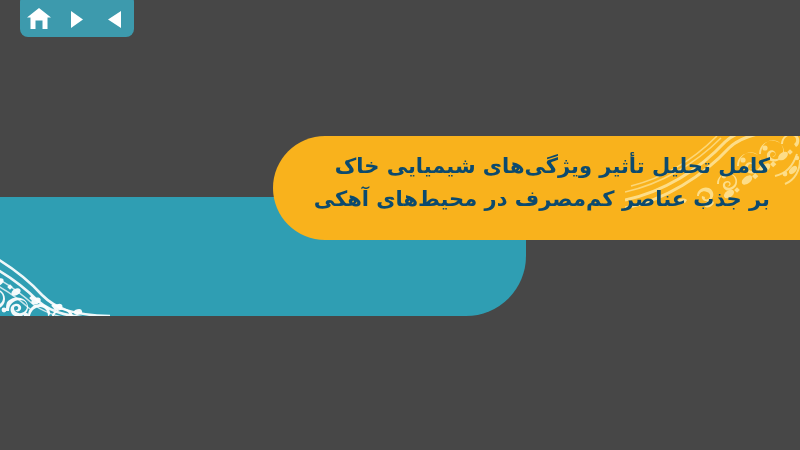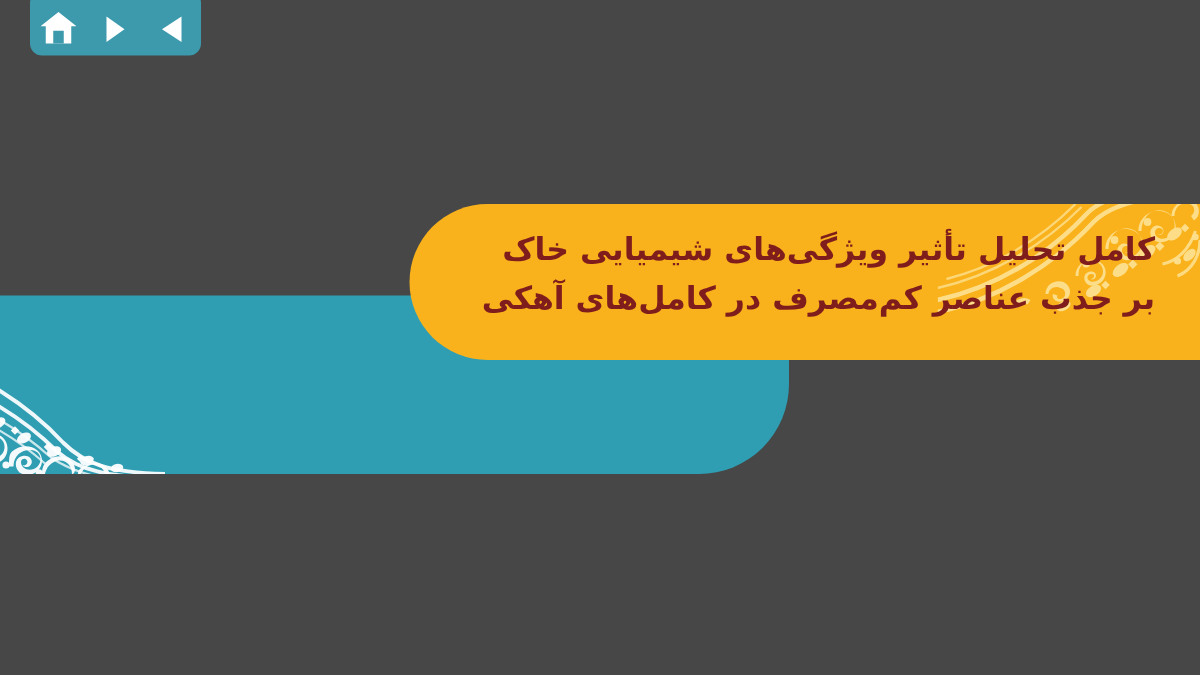--- a/index.html
+++ b/index.html
@@ -99,21 +99,21 @@
   #title-block {
     position: absolute;
     right: 30px;
     top: 14px;
     width: 460px;
     text-align: right;
     direction: rtl;
     z-index: 25;
   }
   .title-line {
-    color: #7f1d1d;
+    color: #0c4a6e;
     font-size: 21px;
     font-weight: bold;
     line-height: 33px;
     white-space: nowrap;
     font-family: "DejaVu Sans", sans-serif;
   }
 </style>
 </head>
 <body>
 
@@ -195,21 +195,21 @@
         </g>
         <g fill="none" stroke="#fde08f" stroke-width="2" opacity="0.9">
           <path d="M150 40 C 160 38 168 30 172 18"></path>
           <path d="M160 48 C 170 44 175 34 175 24"></path>
         </g>
       </svg>
     </div>
 
     <div id="title-block">
       <div class="title-line">کامل تحلیل تأثیر ویژگی‌های شیمیایی خاک</div>
-      <div class="title-line">بر جذب عناصر کم‌مصرف در کامل‌های آهکی</div>
+      <div class="title-line">بر جذب عناصر کم‌مصرف در محیط‌های آهکی</div>
     </div>
   </div>
 
   <div id="nav-bar">
     <button class="nav-btn">
       <span>
         <svg width="17" height="19" viewBox="0 0 17 19" xmlns="http://www.w3.org/2000/svg">
           <polygon points="14,1 14,18 1,9.5" fill="#ffffff"></polygon>
         </svg>
       </span>

